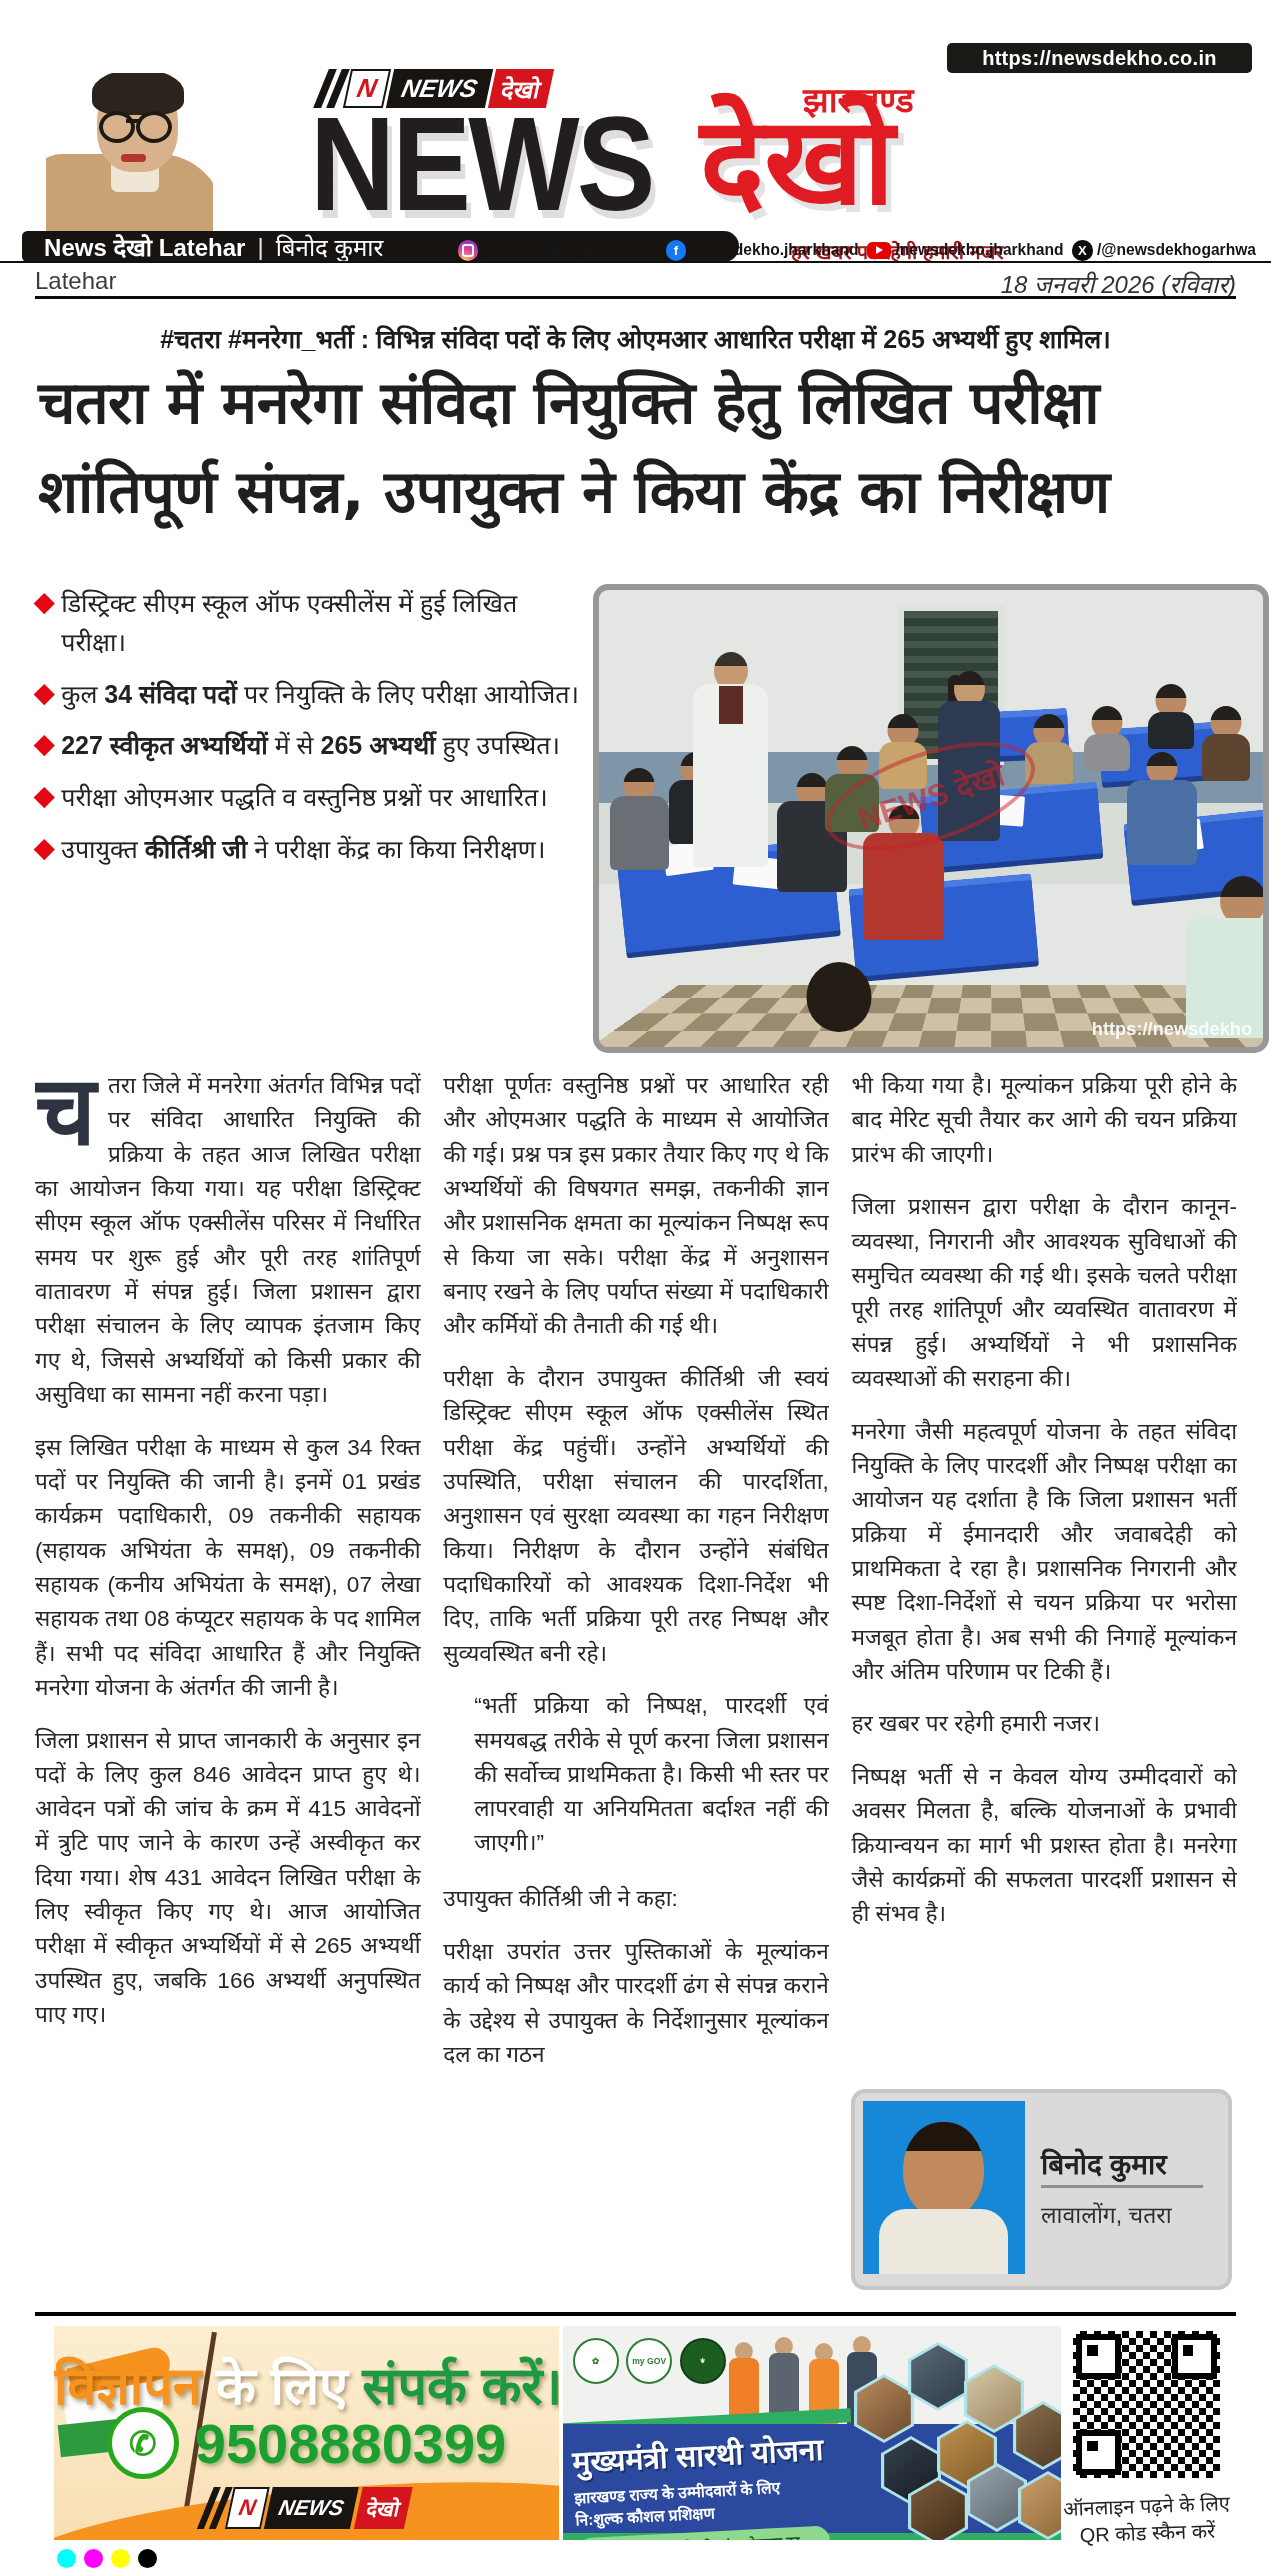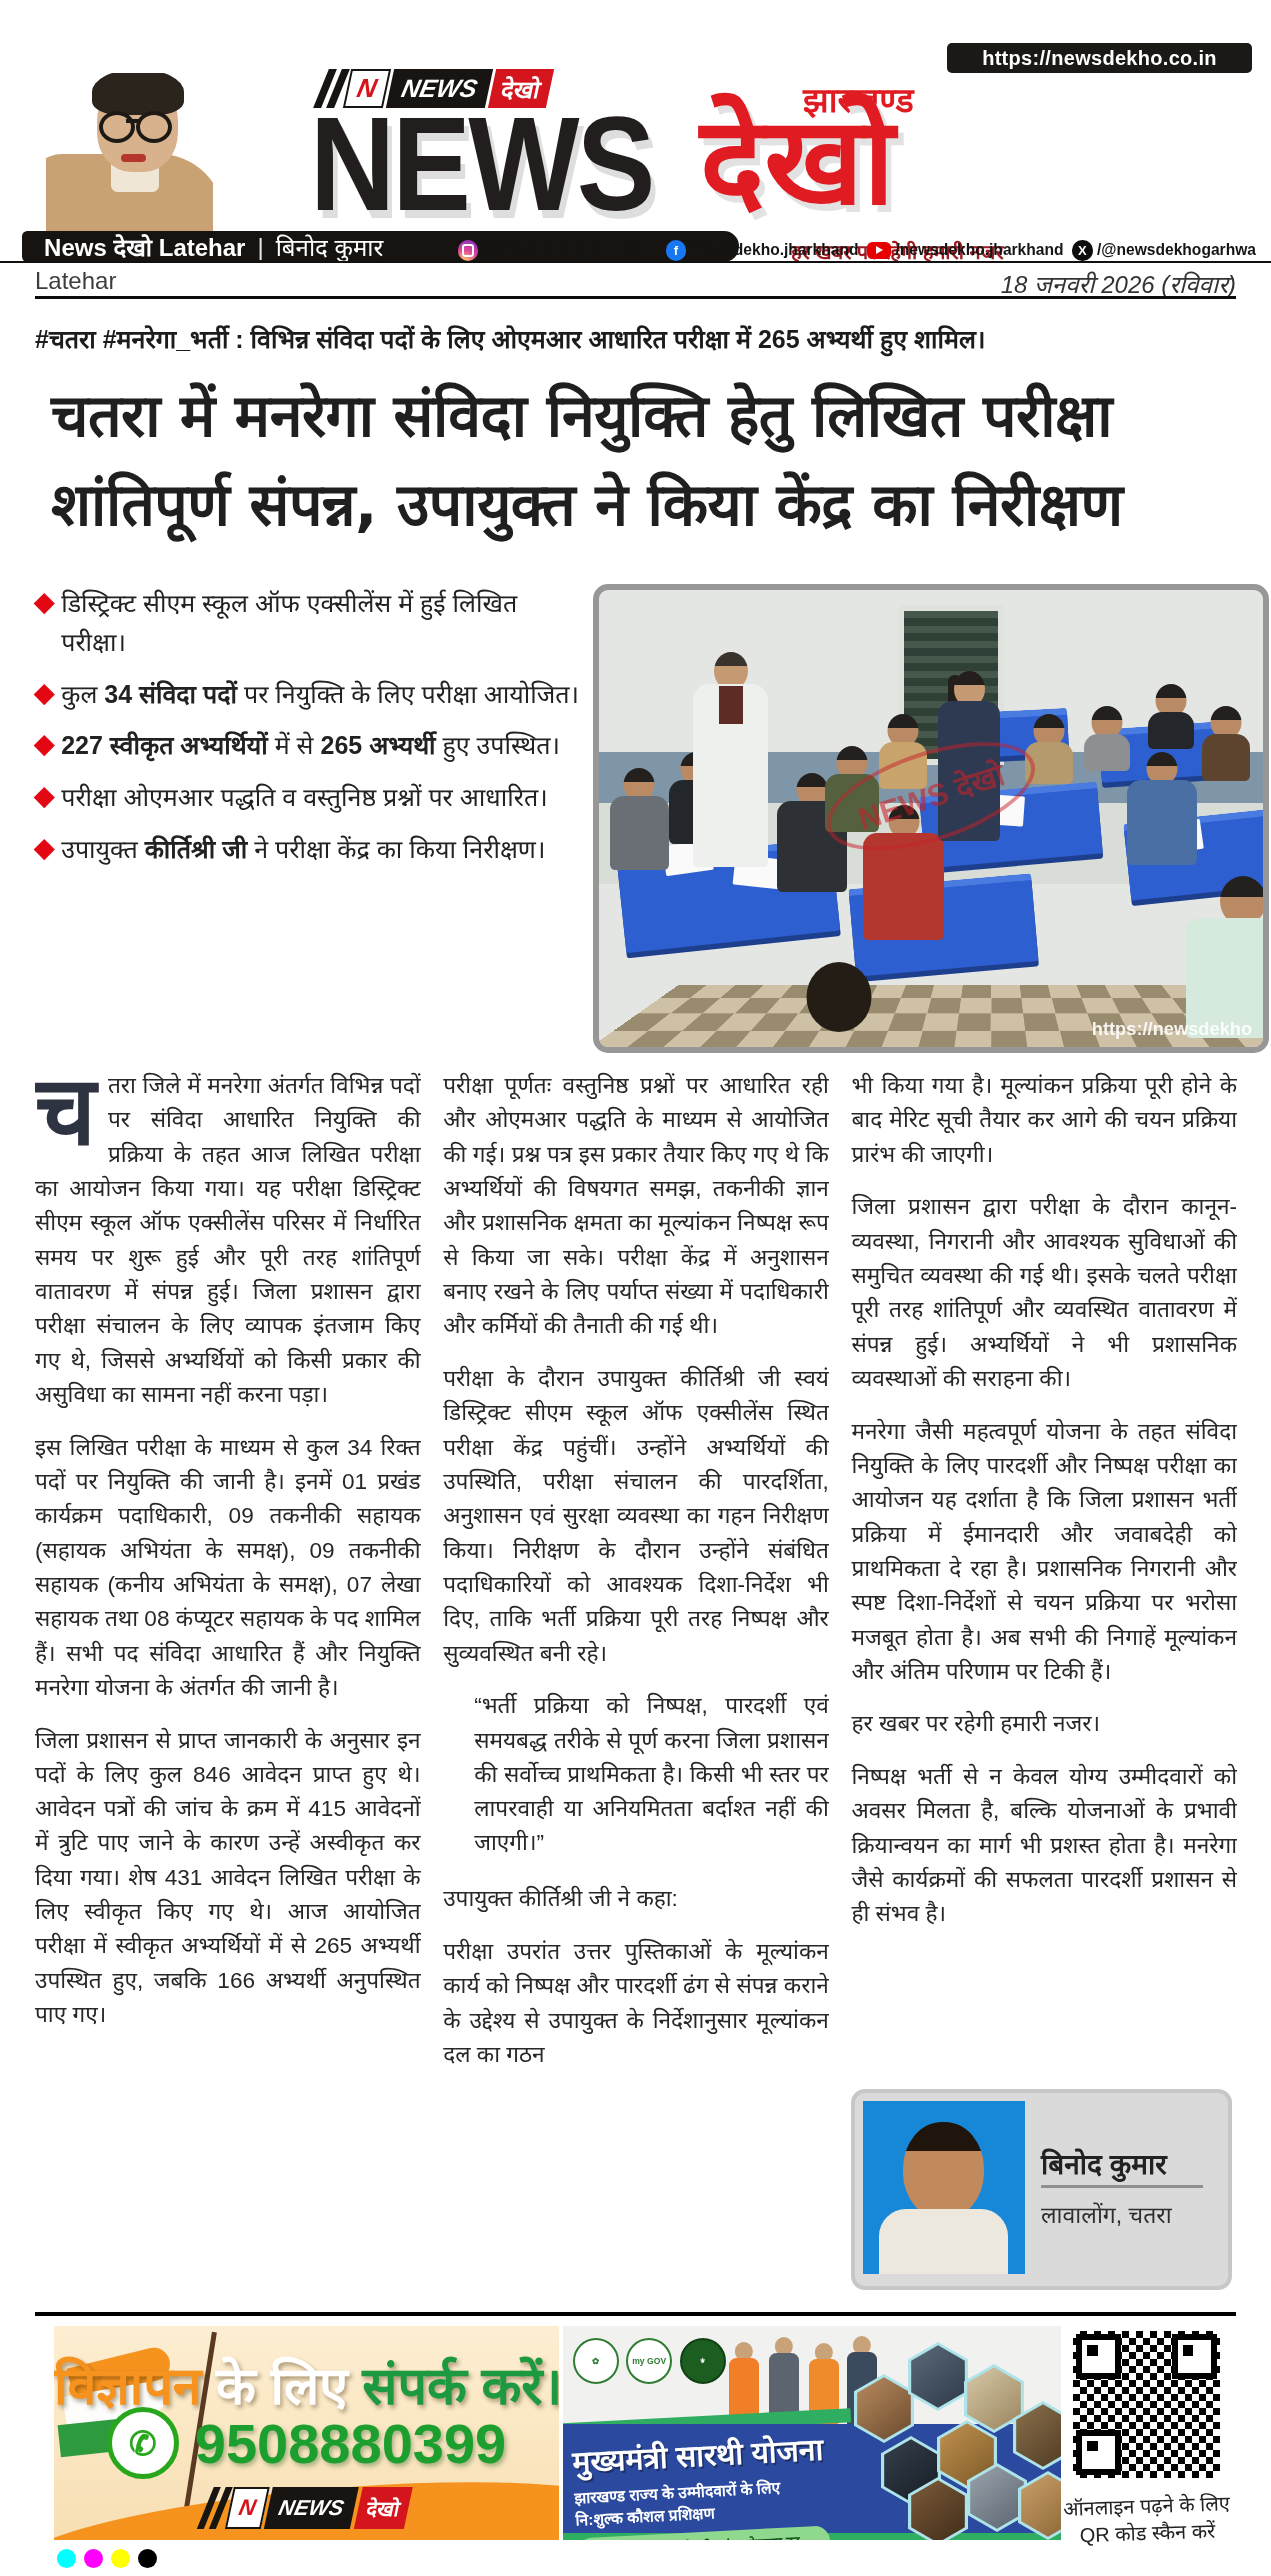--- a/index.html
+++ b/index.html
@@ -55,21 +55,21 @@
   .sic.yt{border-radius:5.4px;background:#e60000;width:24px;height:17px;}
   .tri{width:0;height:0;border-left:7px solid #fff;border-top:4.3px solid transparent;border-bottom:4.3px solid transparent;}
   .sic.xx{background:#0d0d0d;}
   .rule-thin{position:absolute;left:0;top:261px;width:100%;height:1.6px;background:#101010;}
   .loc-row{position:absolute;left:35px;right:35px;top:267px;height:27px;font-size:24px;color:#3d3d3d;}
   .loc-row .loc{position:absolute;left:0;}
   .loc-row .date{position:absolute;right:0;color:#333;font-style:italic;}
   .rule-thick{position:absolute;left:35px;top:296px;width:1201px;height:3.2px;background:#0b0b0b;}
 
   
-  .kicker{position:absolute;left:35px;top:321px;width:1201px;font-size:25px;font-weight:bold;color:#1c1c1c;}
+  .kicker{position:absolute;left:35px;top:321px;width:1201px;font-size:25px;font-weight:bold;color:#1c1c1c;text-align:center;}
   .headline{position:absolute;left:35px;top:356px;width:1207px;font-size:59px;line-height:1.5;
             font-weight:bold;color:#1f1f1f;letter-spacing:-0.5px;
             font-family:"DejaVu Sans","Liberation Sans",sans-serif;}
 
   
   .bullets{position:absolute;left:37px;top:584px;width:544px;}
   .bullet{display:flex;gap:9.7px;margin-bottom:13px;}
   .diamond{flex:0 0 auto;width:14.5px;height:14.5px;background:#e30613;transform:rotate(45deg);margin-top:12px;}
   .bullet p{margin:0;font-size:25px;line-height:1.55;color:#222;}
   .bullet .bold{font-weight:bold;}
@@ -250,21 +250,21 @@
   </div>
 
   <div class="rule-thin"></div>
   <div class="loc-row">
     <span class="loc">Latehar</span>
     <span class="date">18 जनवरी 2026 (रविवार)</span>
   </div>
   <div class="rule-thick"></div>
 
   <div class="kicker">#चतरा #मनरेगा_भर्ती : विभिन्न संविदा पदों के लिए ओएमआर आधारित परीक्षा में 265 अभ्यर्थी हुए शामिल।</div>
-  <h1 class="headline" style="margin:16px;">चतरा में मनरेगा संविदा नियुक्ति हेतु लिखित परीक्षा शांतिपूर्ण संपन्न, उपायुक्त ने किया केंद्र का निरीक्षण</h1>
+  <h1 class="headline" style="margin:3px;">चतरा में मनरेगा संविदा नियुक्ति हेतु लिखित परीक्षा शांतिपूर्ण संपन्न, उपायुक्त ने किया केंद्र का निरीक्षण</h1>
 
   <div class="bullets">
       <div class="bullet">
         <span class="diamond"></span>
         <p><span>डिस्ट्रिक्ट सीएम स्कूल ऑफ एक्सीलेंस में हुई लिखित परीक्षा।</span></p>
       </div>
       <div class="bullet">
         <span class="diamond"></span>
         <p><span>कुल </span><span class="bold">34 संविदा पदों</span><span> पर नियुक्ति के लिए परीक्षा आयोजित।</span></p>
       </div>

